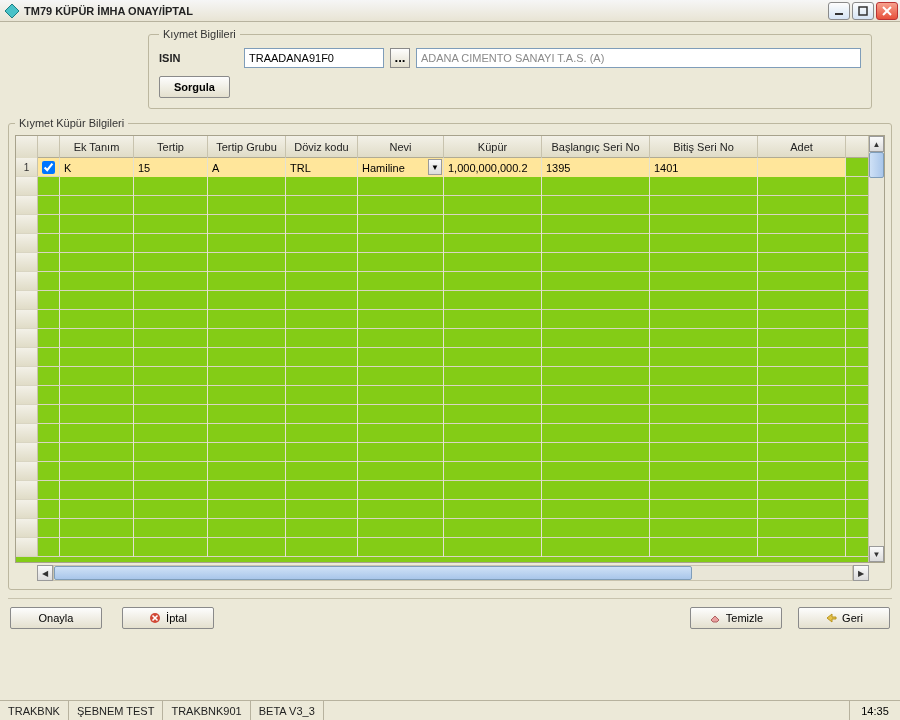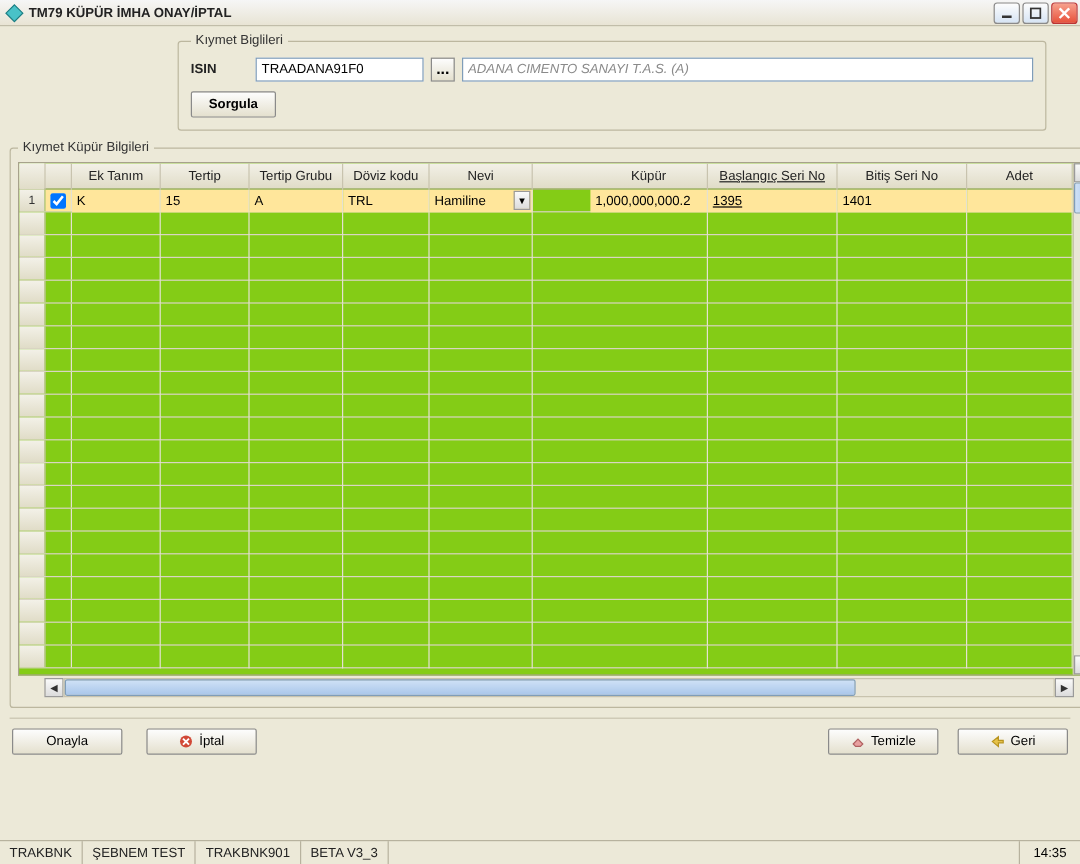--- a/index.html
+++ b/index.html
@@ -64,31 +64,31 @@
   .lbl { width:48px; font-weight:bold; color:#222; }
 
   .text-input, .ro-input {
     height: 20px;
     border:1px solid #7f9db9;
     background:#fff;
     padding:2px 4px;
     font: inherit;
   }
   .ro-input { color:#8a8a8a; background:#fff; }
-  .isin-input { width: 140px; }
+  .isin-input { width: 140px; margin-left: 31px; }
   .ellipsis-btn {
     width: 20px; height:20px;
     border:1px solid #8a8a8a;
     background:linear-gradient(#fdfdfd,#e4e0ce);
     font-weight:bold;
     cursor:default;
     display:flex;align-items:center;justify-content:center;
     line-height: 0;
   }
-  .company-input { flex:1;font-style:italic; }
+  .company-input { flex:1; }
 
   .btn {
     height:22px;
     border:1px solid #8a8a8a;
     background:linear-gradient(#fdfdfd,#e4e0ce);
     font: inherit;
     padding: 0 14px;
     cursor: default;
     display:inline-flex; align-items:center; gap:5px;
     border-radius:2px;
@@ -115,22 +115,22 @@
     overflow:hidden; white-space:nowrap;
   }
   .gh-corner { width:22px; background:linear-gradient(#f3f1e8,#e0dcc7); }
   .gh-chk { width:22px; }
 
   .col-ek     { width:74px; }
   .col-tertip { width:74px; }
   .col-grubu  { width:78px; }
   .col-doviz  { width:72px; }
   .col-nevi   { width:86px; }
-  .col-kupur  { width:98px;margin-left:48px; }
-  .col-basl   { width:108px;text-decoration:underline; }
+  .col-kupur  { width:98px; }
+  .col-basl   { width:108px; }
   .col-bitis  { width:108px; }
   .col-adet   { width:88px; }
 
   .grid-body { flex:1; overflow:hidden; position:relative; }
   .g-row { display:flex; height:19px; border-bottom:1px solid #d9d5c2; }
   .rowhead {
     width:22px;
     background:linear-gradient(#f3f1e8,#e0dcc7);
     border-right:1px solid #c8c3ae;
     display:flex;align-items:center;justify-content:center;

